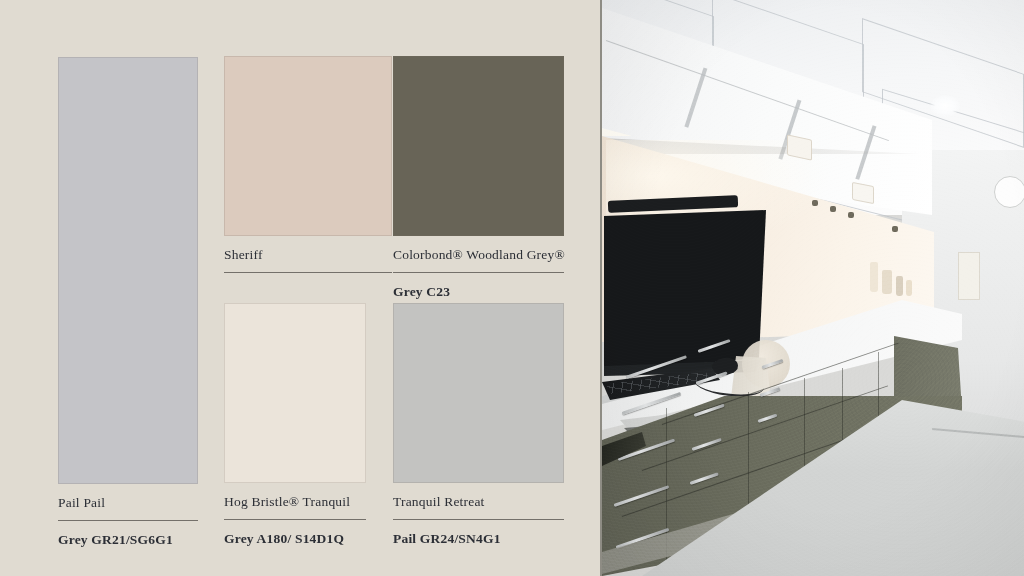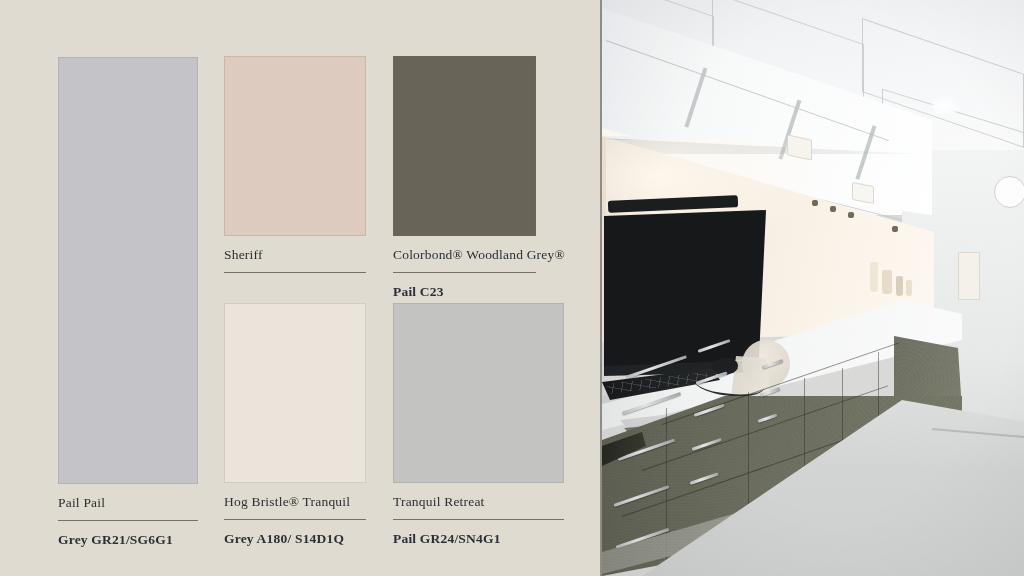--- a/index.html
+++ b/index.html
@@ -53,24 +53,24 @@
     white-space: nowrap;
     padding-top: 12px;
     font-weight: 700;
     line-height: 1.1;
   }
 
   
   #card-grey-pail      { left: 58px;  top: 57px;  width: 140px; }
   #card-grey-pail .swatch-chip { height: 427px; }
 
-  #card-sheriff        { left: 224px; top: 56px;  width: 142px; }
+  #card-sheriff        { left: 224px; top: 56px;  width: 168px; }
   #card-sheriff .swatch-chip { height: 180px; }
 
-  #card-woodland       { left: 393px; top: 56px;  width: 143px; }
+  #card-woodland       { left: 393px; top: 56px;  width: 171px; }
   #card-woodland .swatch-chip { height: 180px; }
 
   #card-hog-bristle    { left: 224px; top: 303px; width: 142px; }
   #card-hog-bristle .swatch-chip { height: 180px; }
 
   #card-tranquil       { left: 393px; top: 303px; width: 171px; }
   #card-tranquil .swatch-chip { height: 180px; }
 
   
   .photo {
@@ -340,21 +340,21 @@
     <div class="swatch-card" id="card-sheriff">
       <div class="swatch-chip" style="background:#dccbbe"></div>
       <div class="swatch-name">Sheriff</div>
       <div class="rule"></div>
     </div>
 
     <div class="swatch-card" id="card-woodland">
       <div class="swatch-chip" style="background:#686457"></div>
       <div class="swatch-name">Colorbond® Woodland Grey®</div>
       <div class="rule"></div>
-      <div class="swatch-code">Pail C23</div>
+      <div class="swatch-code">Grey C23</div>
     </div>
 
     <div class="swatch-card" id="card-hog-bristle">
       <div class="swatch-chip" style="background:#ebe4da"></div>
       <div class="swatch-name">Hog Bristle® Tranquil</div>
       <div class="rule"></div>
       <div class="swatch-code">Grey A180/ S14D1Q</div>
     </div>
 
     <div class="swatch-card" id="card-tranquil">

